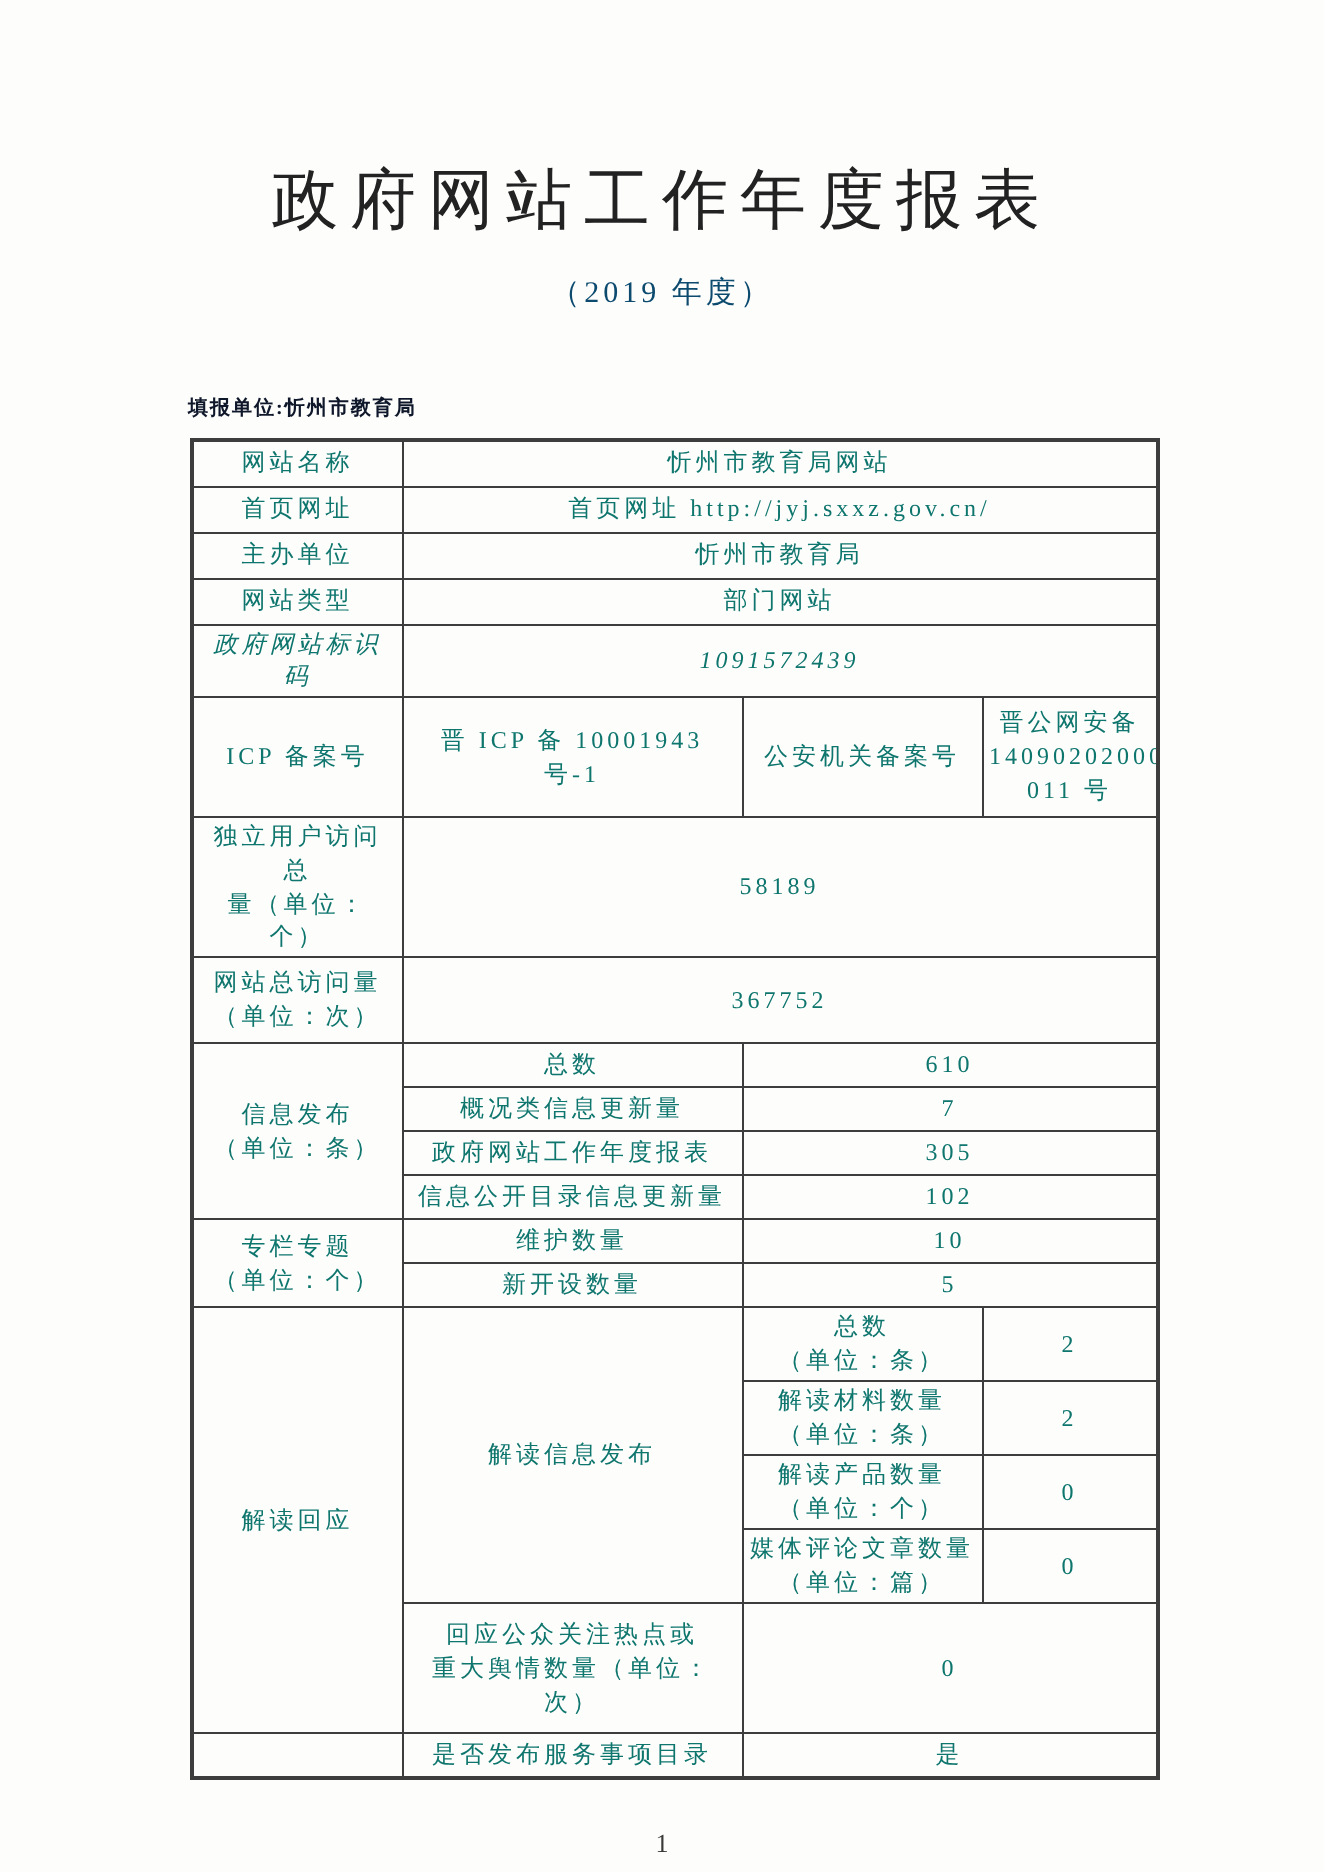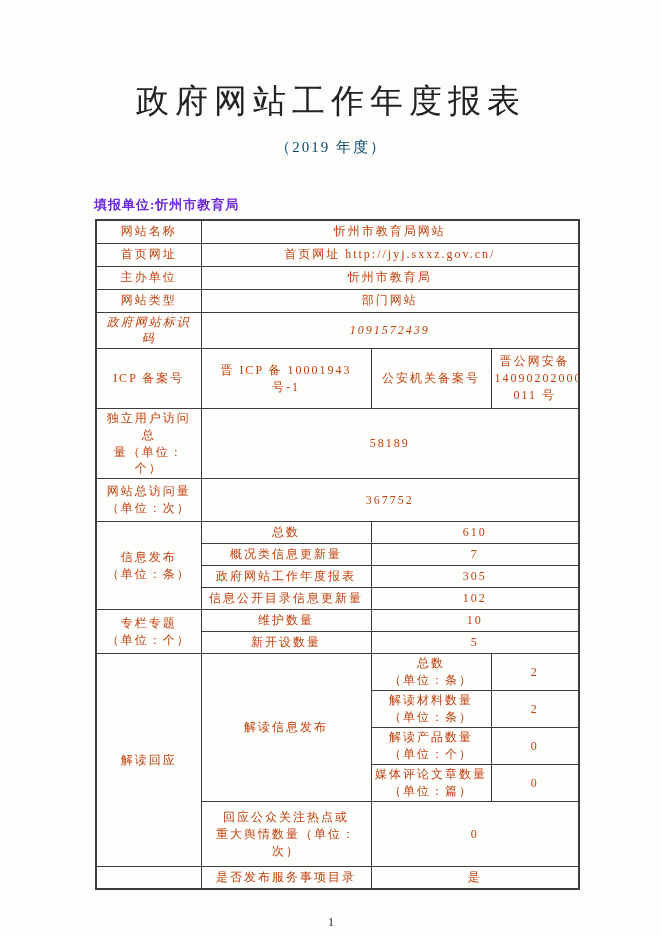--- a/index.html
+++ b/index.html
@@ -23,34 +23,34 @@
   .doc-subtitle {
     margin-top: 22px;
     text-align: center;
     font-size: 15px;
     letter-spacing: 2px;
     color: #0c4a6e;
     line-height: 18px;
   }
   .unit-line {
     margin: 40px 0 0 94px;
-    font-size: 13px;
+    font-size: 10px;
     font-weight: bold;
     letter-spacing: 1px;
-    color: #6d28d9;
+    color: #0f172a;
     line-height: 17px;
   }
   table.report {
     margin: 6px 0 0 95px;
     width: 483px;
     table-layout: fixed;
     border-collapse: collapse;
     border: 2px solid #3d3d3d;
     font-size: 12px;
-    color: #c2410c;
+    color: #0f766e;
   }
   table.report td {
     border: 1px solid #3d3d3d;
     text-align: center;
     vertical-align: middle;
     padding: 1px 3px;
     letter-spacing: 2px;
     line-height: 1.4;
     white-space: pre-line;
     overflow: hidden;

